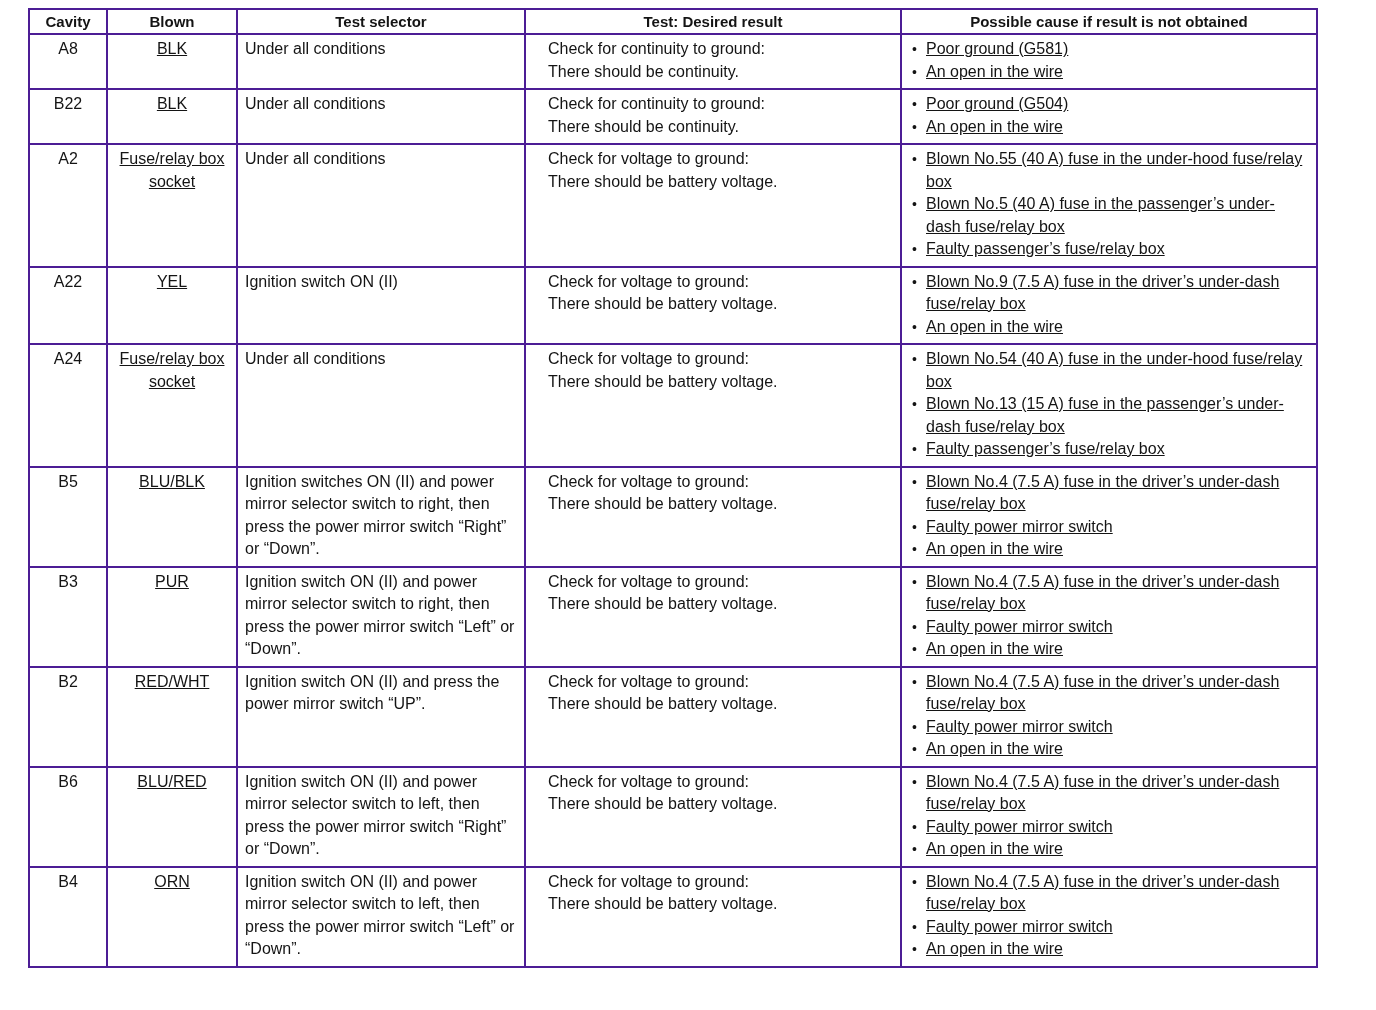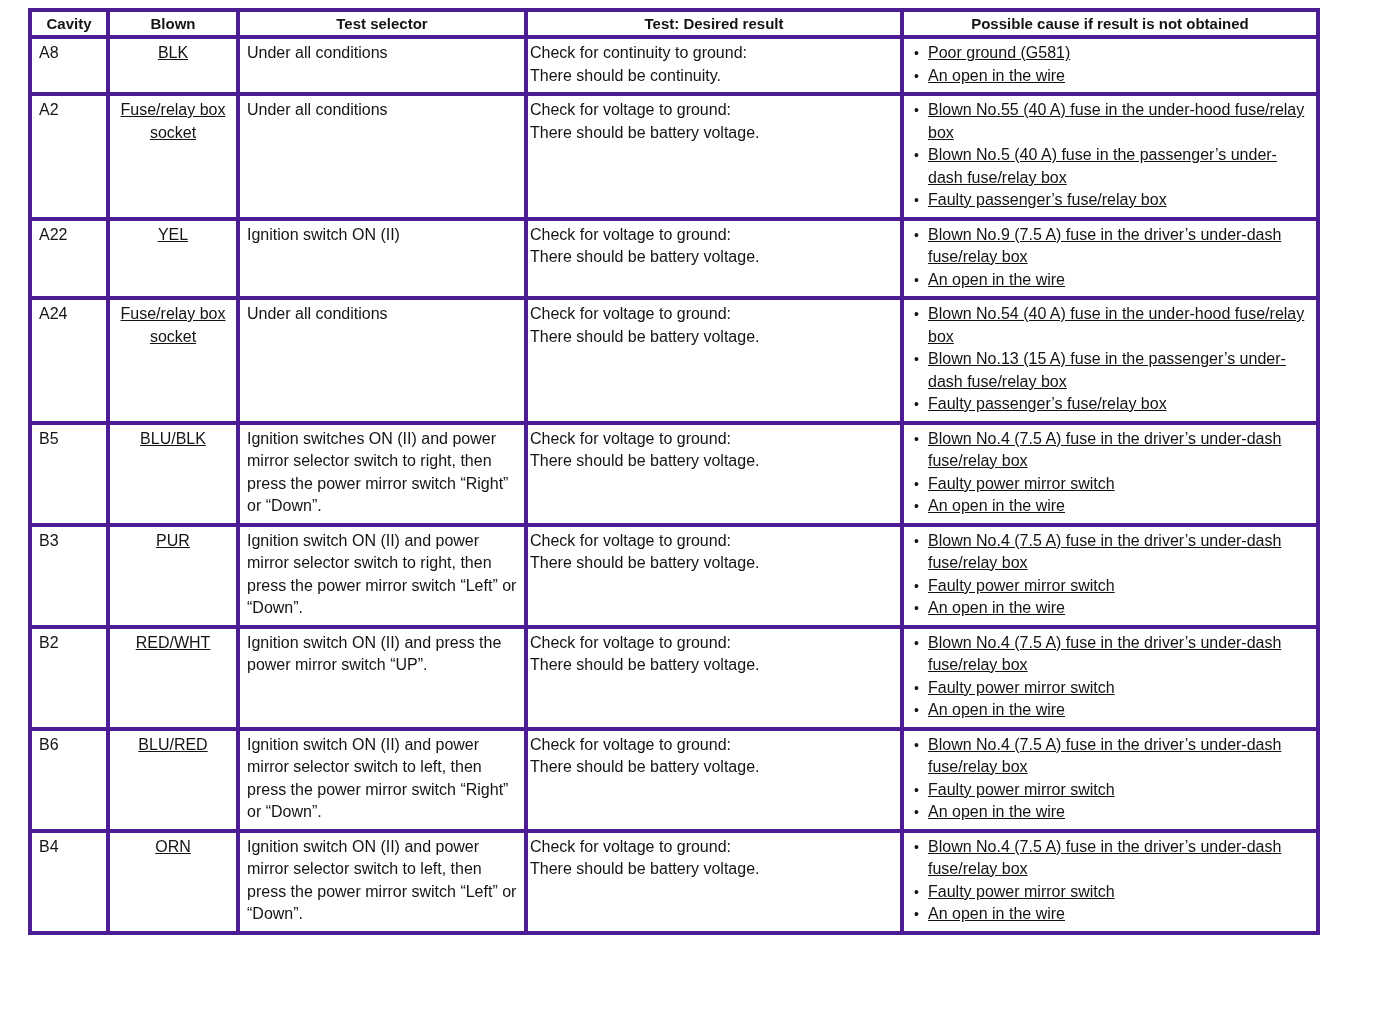--- a/index.html
+++ b/index.html
@@ -17,39 +17,39 @@
   .page {
     padding: 8px 0 0 28px;
   }
   table.service-table {
     border-collapse: collapse;
     width: 1288px;
     table-layout: fixed;
     border: 2px solid #000;
   }
   th, td {
-    border: 4px solid #4c1d95;
+    border: 2px solid #4c1d95;
     vertical-align: top;
   }
   thead th {
     font-size: 15px;
     font-weight: bold;
     text-align: center;
     padding: 2px 3px;
     line-height: 19px;
   }
   td {
     font-size: 16px;
     line-height: 22.5px;
     padding: 3px 7px 5px 7px;
   }
-  td.col-cavity { text-align: left; }
+  td.col-cavity { text-align: center; }
   td.col-wire   { text-align: center; padding-left: 10px; padding-right: 10px; text-decoration: underline; }
   td.col-condition { }
-  td.col-result { padding-left: 2px; }
+  td.col-result { padding-left: 22px; }
   ul.cause-list {
     list-style: none;
     margin: 0;
     padding: 0;
   }
   ul.cause-list li {
     position: relative;
     padding-left: 17px;
     text-decoration: underline;
   }
@@ -92,20 +92,35 @@
             <div>There should be continuity.</div>
           </td>
     <td class="col-causes">
       <ul class="cause-list">
               <li>Poor ground (G581)</li>
               <li>An open in the wire</li>
             </ul>
     </td>
   </tr>
 
+  <tr>
+    <td class="col-cavity">B22</td>
+    <td class="col-wire">BLK</td>
+    <td class="col-condition">Under all conditions</td>
+    <td class="col-result">
+            <div>Check for continuity to ground:</div>
+            <div>There should be continuity.</div>
+          </td>
+    <td class="col-causes">
+      <ul class="cause-list">
+              <li>Poor ground (G504)</li>
+              <li>An open in the wire</li>
+            </ul>
+    </td>
+  </tr>
 
   <tr>
     <td class="col-cavity">A2</td>
     <td class="col-wire">Fuse/relay box socket</td>
     <td class="col-condition">Under all conditions</td>
     <td class="col-result">
             <div>Check for voltage to ground:</div>
             <div>There should be battery voltage.</div>
           </td>
     <td class="col-causes">

